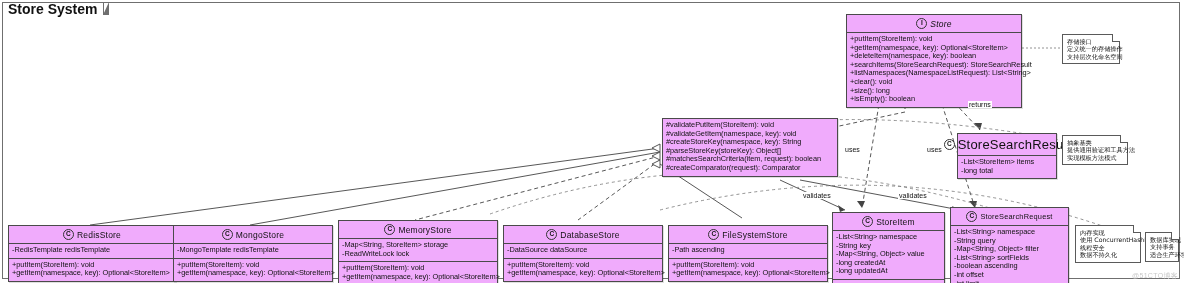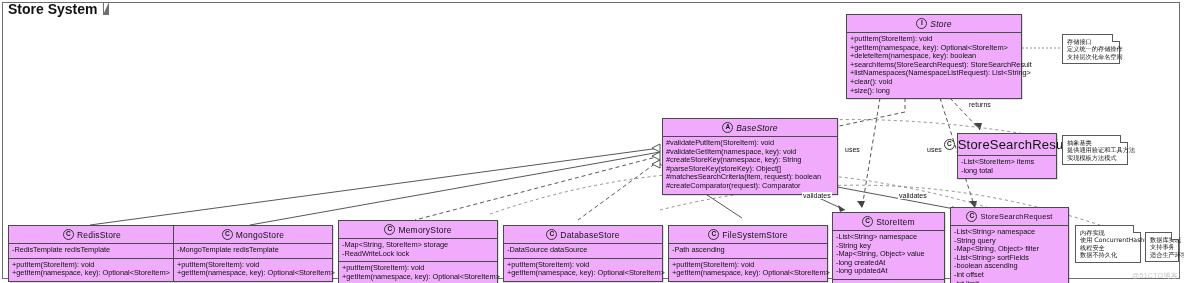--- a/index.html
+++ b/index.html
@@ -132,28 +132,25 @@
       <span class="nm">Store</span>
     </div>
     <div class="sec">
       <div>+putItem(StoreItem): void</div>
       <div>+getItem(namespace, key): Optional&lt;StoreItem&gt;</div>
       <div>+deleteItem(namespace, key): boolean</div>
       <div>+searchItems(StoreSearchRequest): StoreSearchResult</div>
       <div>+listNamespaces(NamespaceListRequest): List&lt;String&gt;</div>
       <div>+clear(): void</div>
       <div>+size(): long</div>
+      <div>+isEmpty(): boolean</div>
     </div>
   </div>
 
   <div class="cls" style="left:662px;top:118px;width:176px;">
-    <div class="hdr ital">
-      <span class="stereo">A</span>
-      <span class="nm">BaseStore</span>
-    </div>
     <div class="sec">
       <div>#validatePutItem(StoreItem): void</div>
       <div>#validateGetItem(namespace, key): void</div>
       <div>#createStoreKey(namespace, key): String</div>
       <div>#parseStoreKey(storeKey): Object[]</div>
       <div>#matchesSearchCriteria(item, request): boolean</div>
       <div>#createComparator(request): Comparator</div>
     </div>
   </div>
 

